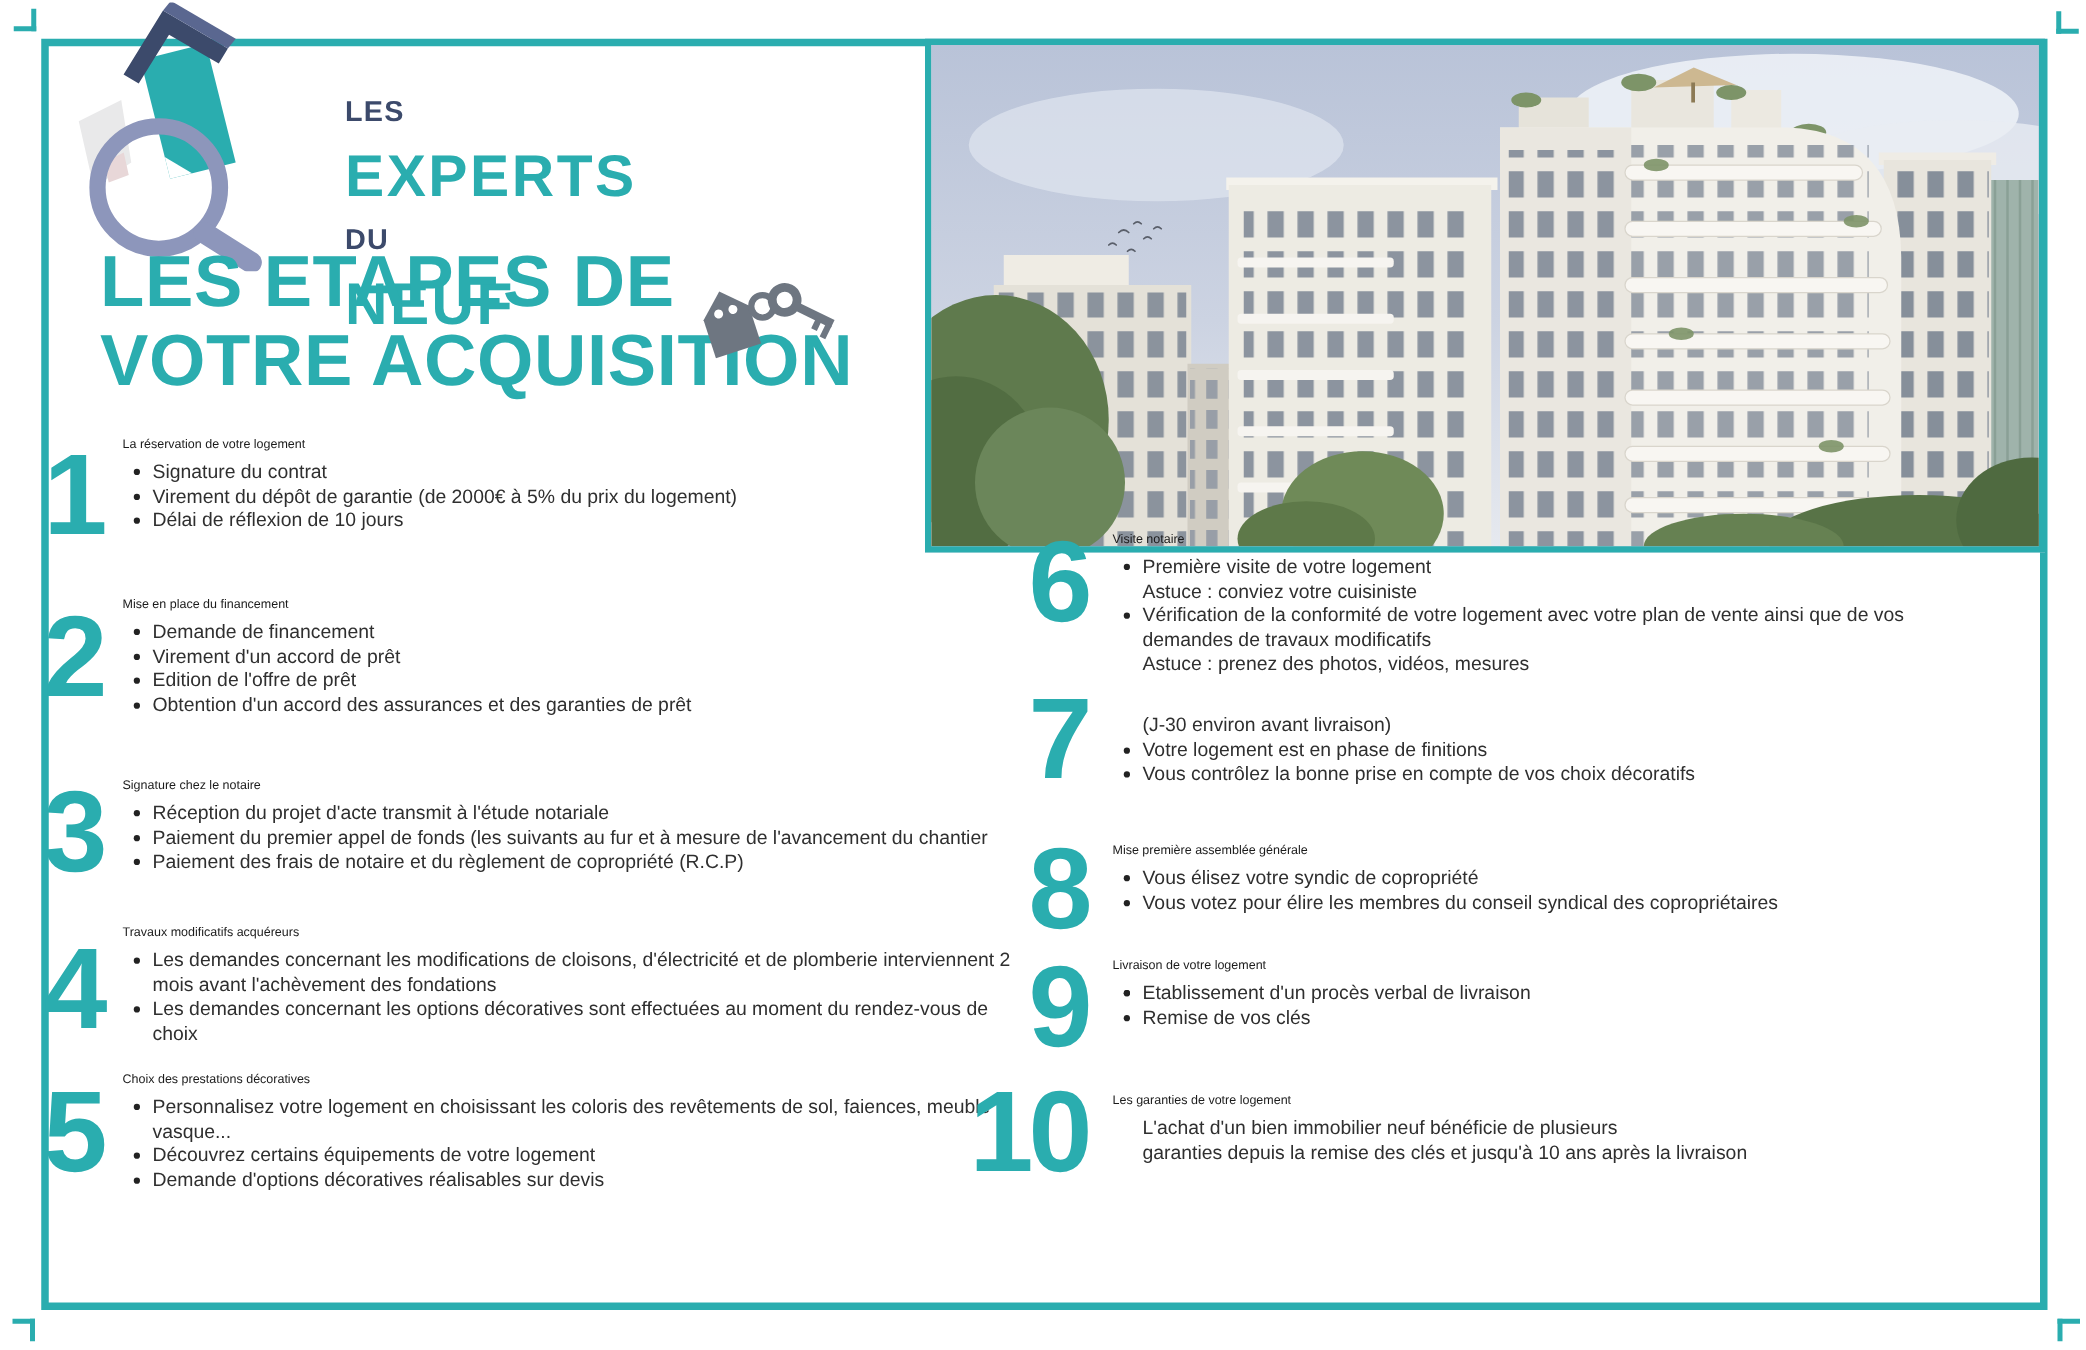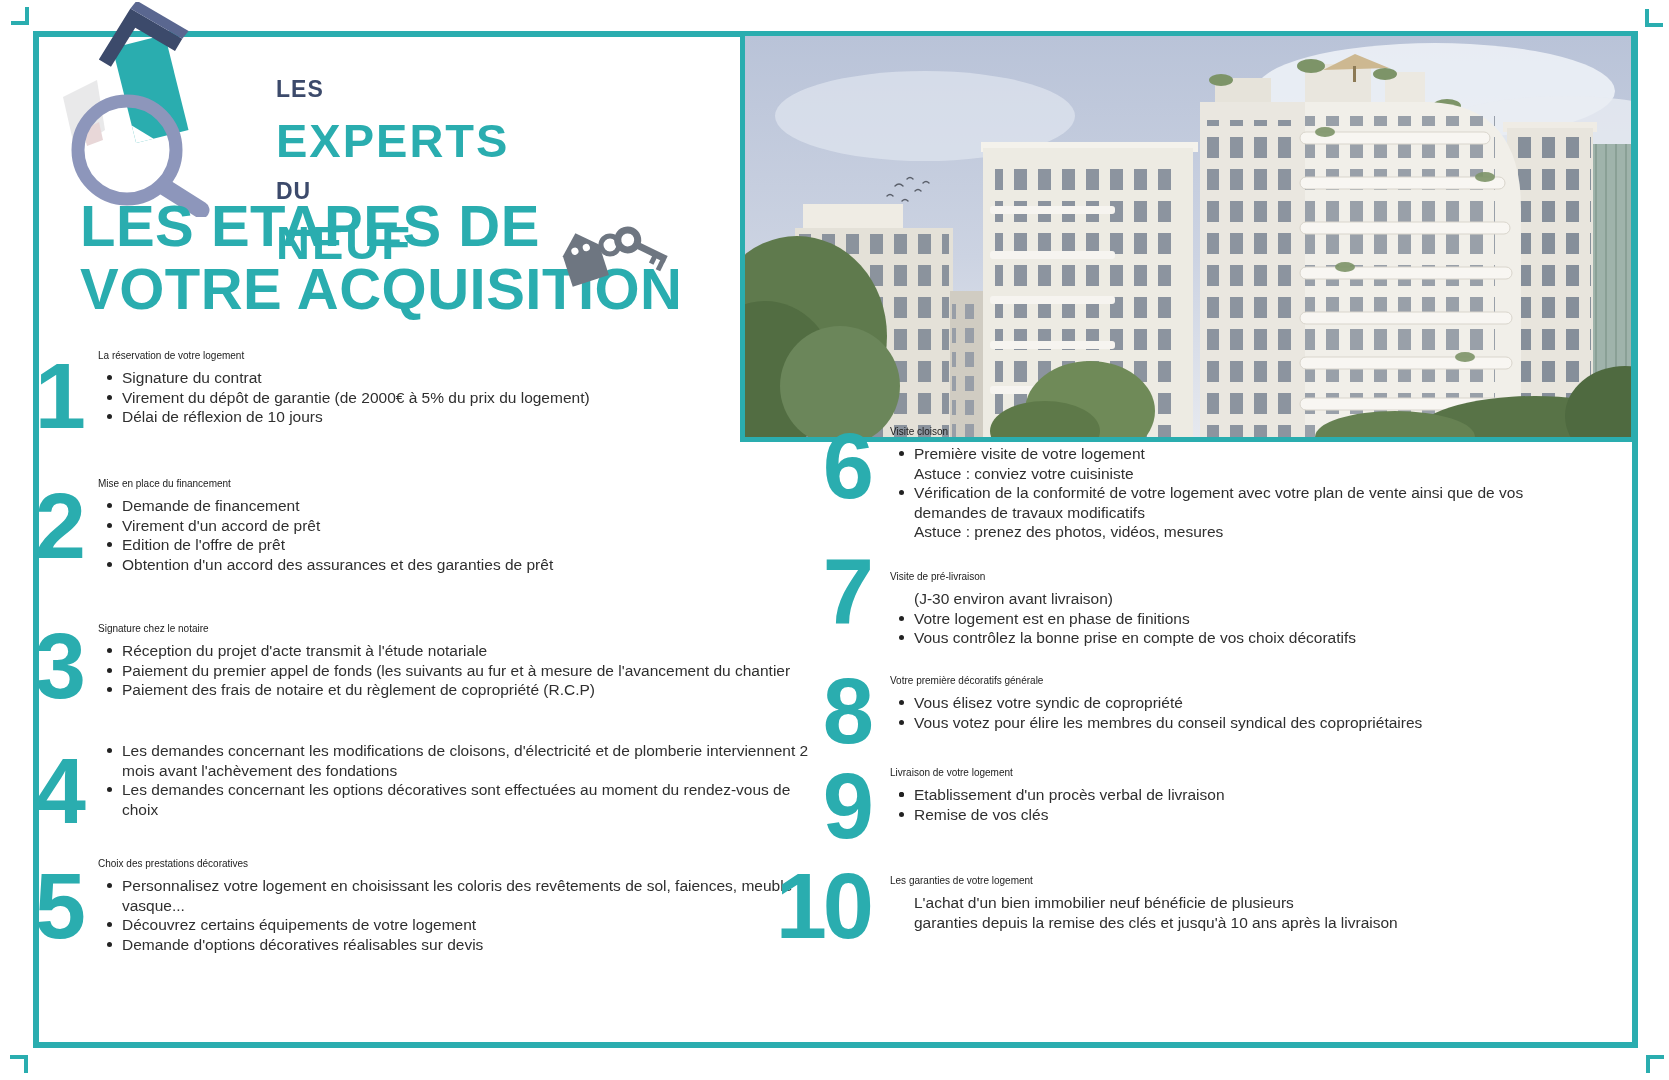--- a/index.html
+++ b/index.html
@@ -239,55 +239,55 @@
 <div class="step left" style="left:98px;top:623px;--nt:-3px;">
   <div class="step-num">3</div>
   <div class="step-heading">Signature chez le notaire</div>
   <div class="step-item bullet"><span class="dot"></span><span class="item-text">Réception du projet d'acte transmit à l'étude notariale</span></div>
   <div class="step-item bullet"><span class="dot"></span><span class="item-text">Paiement du premier appel de fonds (les suivants au fur et à mesure de l'avancement du chantier</span></div>
   <div class="step-item bullet"><span class="dot"></span><span class="item-text">Paiement des frais de notaire et du règlement de copropriété (R.C.P)</span></div>
 </div>
 
 <div class="step left" style="left:98px;top:741px;--nt:4px;">
   <div class="step-num">4</div>
+  <div class="step-heading">Travaux modificatifs acquéreurs</div>
   <div class="step-item bullet"><span class="dot"></span><span class="item-text">Les demandes concernant les modifications de cloisons, d'électricité et de plomberie interviennent 2
 mois avant l'achèvement des fondations</span></div>
   <div class="step-item bullet"><span class="dot"></span><span class="item-text">Les demandes concernant les options décoratives sont effectuées au moment du rendez-vous de choix</span></div>
 </div>
 
 <div class="step left" style="left:98px;top:858px;--nt:2px;">
   <div class="step-num">5</div>
   <div class="step-heading">Choix des prestations décoratives</div>
   <div class="step-item bullet"><span class="dot"></span><span class="item-text">Personnalisez votre logement en choisissant les coloris des revêtements de sol, faiences, meuble
 vasque...</span></div>
   <div class="step-item bullet"><span class="dot"></span><span class="item-text">Découvrez certains équipements de votre logement</span></div>
   <div class="step-item bullet"><span class="dot"></span><span class="item-text">Demande d'options décoratives réalisables sur devis</span></div>
 </div>
 
 <div class="step right" style="left:890px;top:426px;--nt:-6px;">
   <div class="step-num">6</div>
-  <div class="step-heading">Visite cloison</div>
+  <div class="step-heading">Visite notaire</div>
   <div class="step-item bullet"><span class="dot"></span><span class="item-text">Première visite de votre logement</span></div>
   <div class="step-item plain"><span class="item-text">Astuce : conviez votre cuisiniste</span></div>
   <div class="step-item bullet"><span class="dot"></span><span class="item-text">Vérification de la conformité de votre logement avec votre plan de vente ainsi que de vos
 demandes de travaux modificatifs</span></div>
   <div class="step-item plain"><span class="item-text">Astuce : prenez des photos, vidéos, mesures</span></div>
 </div>
 
 <div class="step right" style="left:890px;top:571px;--nt:-26px;">
   <div class="step-num">7</div>
-  <div class="step-heading">Visite de pré-livraison</div>
   <div class="step-item plain"><span class="item-text">(J-30 environ avant livraison)</span></div>
   <div class="step-item bullet"><span class="dot"></span><span class="item-text">Votre logement est en phase de finitions</span></div>
   <div class="step-item bullet"><span class="dot"></span><span class="item-text">Vous contrôlez la bonne prise en compte de vos choix décoratifs</span></div>
 </div>
 
 <div class="step right" style="left:890px;top:675px;--nt:-10px;">
   <div class="step-num">8</div>
-  <div class="step-heading">Votre première décoratifs générale</div>
+  <div class="step-heading">Mise première assemblée générale</div>
   <div class="step-item bullet"><span class="dot"></span><span class="item-text">Vous élisez votre syndic de copropriété</span></div>
   <div class="step-item bullet"><span class="dot"></span><span class="item-text">Vous votez pour élire les membres du conseil syndical des copropriétaires</span></div>
 </div>
 
 <div class="step right" style="left:890px;top:767px;--nt:-7px;">
   <div class="step-num">9</div>
   <div class="step-heading">Livraison de votre logement</div>
   <div class="step-item bullet"><span class="dot"></span></div>
   <div class="step-item bullet"><span class="dot"></span><span class="item-text">Etablissement d'un procès verbal de livraison</span></div>
   <div class="step-item bullet"><span class="dot"></span><span class="item-text">Remise de vos clés</span></div>

